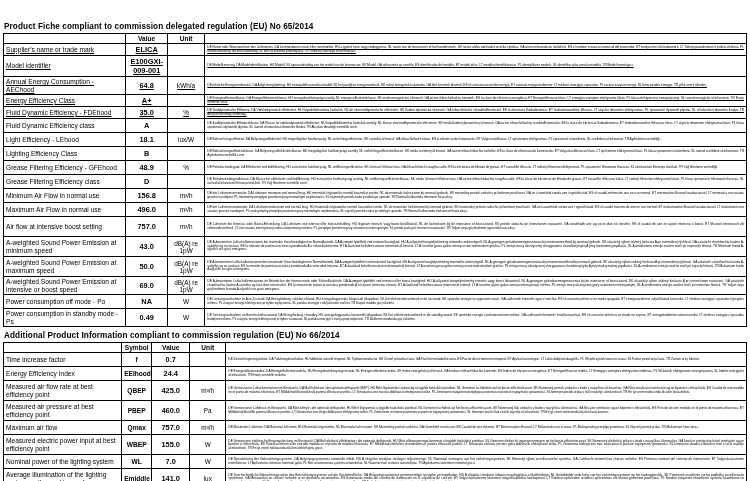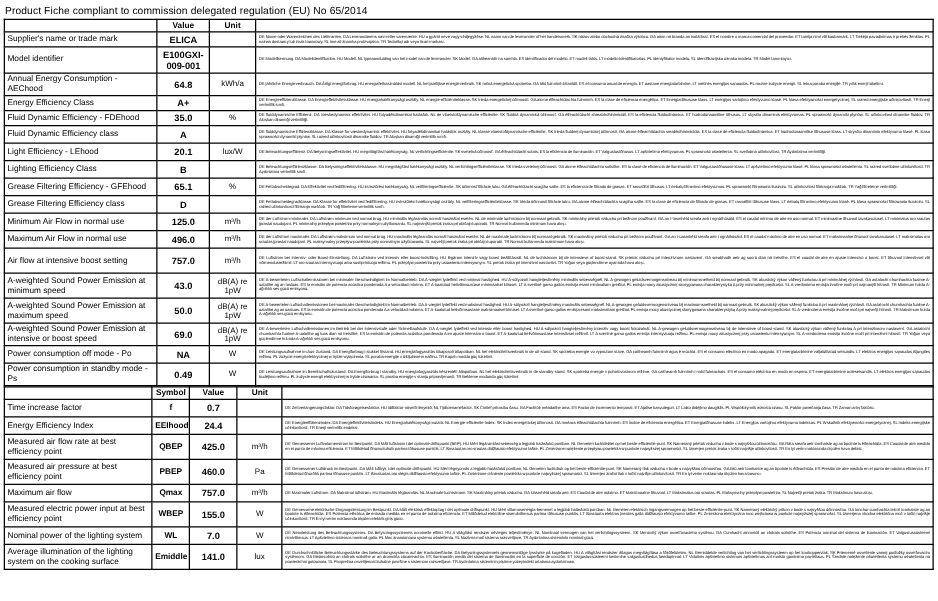--- a/index.html
+++ b/index.html
@@ -9,22 +9,22 @@
     font-family: "Liberation Sans", sans-serif;
   }
   body {
     width: 750px;
     min-height: 481px;
     color: #000;
   }
   .sheet { width: 750px; padding: 2px 3px 4px 3px; }
   h1.doc-title {
     font-size: 8.2px;
-    font-weight: normal;
-    margin: 2px 0 2px 1px;
+    font-weight: bold;
+    margin: 20px 0 2px 1px;
     letter-spacing: 0.1px;
   }
   h2.doc-title2 {
     font-size: 8.2px;
     font-weight: bold;
     margin: 4px 0 2px 1px;
     letter-spacing: 0.1px;
   }
   table.spec {
     border-collapse: collapse;
@@ -77,21 +77,21 @@
     text-align: center;
   }
   td.notes {
     font-size: 3.25px;
     line-height: 1.12;
     text-align: justify;
     padding: 1px 2px;
     color: #000;
     word-spacing: -0.2px;
   }
-  .tall-1 { height: 11px; }
+  .tall-1 { height: 11px; text-decoration: underline; }
   .tall-2 { height: 14px; }
   .tall-3 { height: 20px; }
 </style>
 </head>
 <body>
 
 <div class="sheet">
 
   <h1 class="doc-title">Product Fiche compliant to commission delegated regulation (EU) No 65/2014</h1>
 
@@ -142,45 +142,45 @@
         <td class="notes">DE fluiddynamische Effizienz. DA Væskedynamisk effektivitet. HU folyadékdinamikai hatásfok. NL de vloeistofdynamische efficiëntie. SK fluidná dynamická účinnosť. GA éifeachtúlacht shreabhdhinimiciúil. ES la eficiencia fluidodinámica. ET hüdrodünaamiline tõhusus. LT skysčio dinaminis efektyvumas. PL sprawność dynamiki płynów. SL učinkovitost dinamike fluidov. TR Akışkan dinamiği verimliliği.</td>
       </tr>
       <tr class="tall-2">
         <td class="label">Fluid Dynamic Efficiency class</td>
         <td class="val">A</td>
         <td class="unit"></td>
         <td class="notes">DE fluiddynamische Effizienzklasse. DA Klasse for væskedynamisk effektivitet. HU folyadékdinamikai hatásfok osztály. NL klasse vloeistofdynamische efficiëntie. SK trieda fluidnej dynamickej účinnosti. GA aicme éifeachtúlachta sreabhdhinimiciúla. ES la clase de eficiencia fluidodinámica. ET hüdrodünaamilise tõhususe klass. LT skysčio dinaminio efektyvumo klasė. PL klasa sprawności dynamiki płynów. SL razred učinkovitosti dinamike fluidov. TR Akışkan dinamiği verimlilik sınıfı.</td>
       </tr>
       <tr class="tall-2">
         <td class="label">Light Efficiency - LEhood</td>
-        <td class="val">20.1</td>
+        <td class="val">18.1</td>
         <td class="unit">lux/W</td>
         <td class="notes">DE Beleuchtungseffizienz. DA Belysningseffektivitet. HU megvilágítási hatékonyság. NL verlichtingsefficiëntie. SK svetelná účinnosť. GA éifeachtúlacht solais. ES la eficiencia de iluminación. ET Valgustustõhusus. LT apšvietimo efektyvumas. PL sprawność oświetlenia. SL svetlobna učinkovitost. TR Aydınlatma verimliliği.</td>
       </tr>
       <tr class="tall-2">
         <td class="label">Lighting Efficiency Class</td>
         <td class="val">B</td>
         <td class="unit"></td>
         <td class="notes">DE Beleuchtungseffizienzklasse. DA Belysningseffektivitetsklasse. HU megvilágítási hatékonysági osztály. NL verlichtingsefficiëntieklasse. SK trieda svetelnej účinnosti. GA aicme éifeachtúlachta soilsithe. ES la clase de eficiencia de iluminación. ET Valgustustõhususe klass. LT apšvietimo efektyvumo klasė. PL klasa sprawności oświetlenia. SL razred svetlobne učinkovitosti. TR Aydınlatma verimlilik sınıfı.</td>
       </tr>
       <tr class="tall-2">
         <td class="label">Grease Filtering Efficiency - GFEhood</td>
-        <td class="val">65.1</td>
+        <td class="val">48.9</td>
         <td class="unit">%</td>
         <td class="notes">DE Fettabscheidegrad. DA Effektivitet ved fedtfiltrering. HU zsírszűrési hatékonyság. NL vetfilteringsefficiëntie. SK účinnosť filtrácie tuku. GA éifeachtúlacht scagtha saille. ES la eficiencia de filtrado de grasas. ET rasvafiltri tõhusus. LT riebalų filtravimo efektyvumas. PL sprawność filtrowania tłuszczu. SL učinkovitost filtriranja maščob. TR Yağ filtreleme verimliliği.</td>
       </tr>
       <tr class="tall-2">
         <td class="label">Grease Filtering Efficiency class</td>
         <td class="val">D</td>
         <td class="unit"></td>
         <td class="notes">DE Fettabscheidegradklasse. DA Klasse for effektivitet ved fedtfiltrering. HU zsírszűrési hatékonysági osztály. NL vetfilteringsefficiëntieklasse. SK trieda účinnosti filtrácie tuku. GA aicme éifeachtúlachta scagtha saille. ES la clase de eficiencia de filtrado de grasas. ET rasvafiltri tõhususe klass. LT riebalų filtravimo efektyvumo klasė. PL klasa sprawności filtrowania tłuszczu. SL razred učinkovitosti filtriranja maščob. TR Yağ filtreleme verimlilik sınıfı.</td>
       </tr>
       <tr class="tall-2">
         <td class="label">Minimum Air Flow in normal use</td>
-        <td class="val">125.0</td>
+        <td class="val">156.8</td>
         <td class="unit">m³/h</td>
         <td class="notes">DE der Luftstrom minimaler. DA Luftstrøm minimum ved normal brug. HU minimális légáramlás normál használat esetén. NL de minimale luchtstroom bij normaal gebruik. SK minimálny prietok vzduchu pri bežnom používaní. GA an t-íosmhéid sreafa aeir i ngnáthúsáid. ES el caudal mínimo de aire en uso normal. ET minimaalne õhuvool tavakasutusel. LT minimalus oro srautas įprastai naudojant. PL minimalny przepływ powietrza przy normalnym użytkowaniu. SL najmanjši pretok zraka pri običajni uporabi. TR Normal kullanımda minimum hava akışı.</td>
       </tr>
       <tr class="tall-2">
         <td class="label">Maximum Air Flow in normal use</td>
         <td class="val">496.0</td>
         <td class="unit">m³/h</td>
         <td class="notes">DE der Luftstrom maximaler. DA Luftstrøm maksimum ved normal brug. HU maximális légáramlás normál használat esetén. NL de maximale luchtstroom bij normaal gebruik. SK maximálny prietok vzduchu pri bežnom používaní. GA an t-uasmhéid sreafa aeir i ngnáthúsáid. ES el caudal máximo de aire en uso normal. ET maksimaalne õhuvool tavakasutusel. LT maksimalus oro srautas įprastai naudojant. PL maksymalny przepływ powietrza przy normalnym użytkowaniu. SL največji pretok zraka pri običajni uporabi. TR Normal kullanımda maksimum hava akışı.</td>
       </tr>
       <tr class="tall-3">
@@ -215,20 +215,21 @@
       </tr>
       <tr class="tall-2">
         <td class="label">Power consumption in standby mode - Ps</td>
         <td class="val">0.49</td>
         <td class="unit">W</td>
         <td class="notes">DE Leistungsaufnahme im Bereitschaftszustand. DA Energiforbrug i standby. HU energiafogyasztás készenléti állapotban. NL het elektriciteitsverbruik in de standby-stand. SK spotreba energie v pohotovostnom režime. GA caitheamh fuinnimh i mód fuireachais. ES el consumo eléctrico en modo en espera. ET energiatarbimine ooteseisundis. LT elektros energijos sąnaudos budėjimo režimu. PL zużycie energii elektrycznej w trybie czuwania. SL poraba energije v stanju pripravljenosti. TR Bekleme modunda güç tüketimi.</td>
       </tr>
     </tbody>
   </table>
 
+  <h2 class="doc-title2">Additional Product Information compliant to commission regulation (EU) No 66/2014</h2>
 
   <table class="spec">
     <colgroup>
       <col class="c-label2">
         <col class="c-sym2">
         <col class="c-val2">
         <col class="c-unit2">
         <col class="c-notes2">
     </colgroup>
     <thead>

